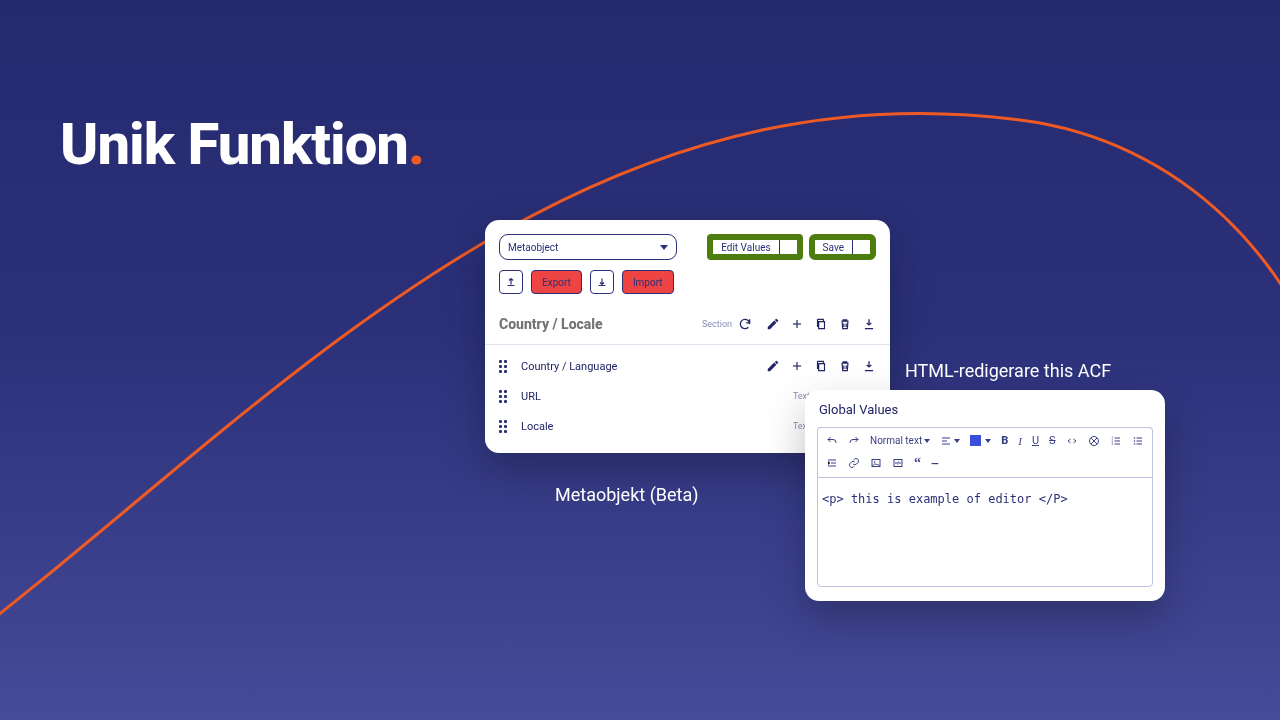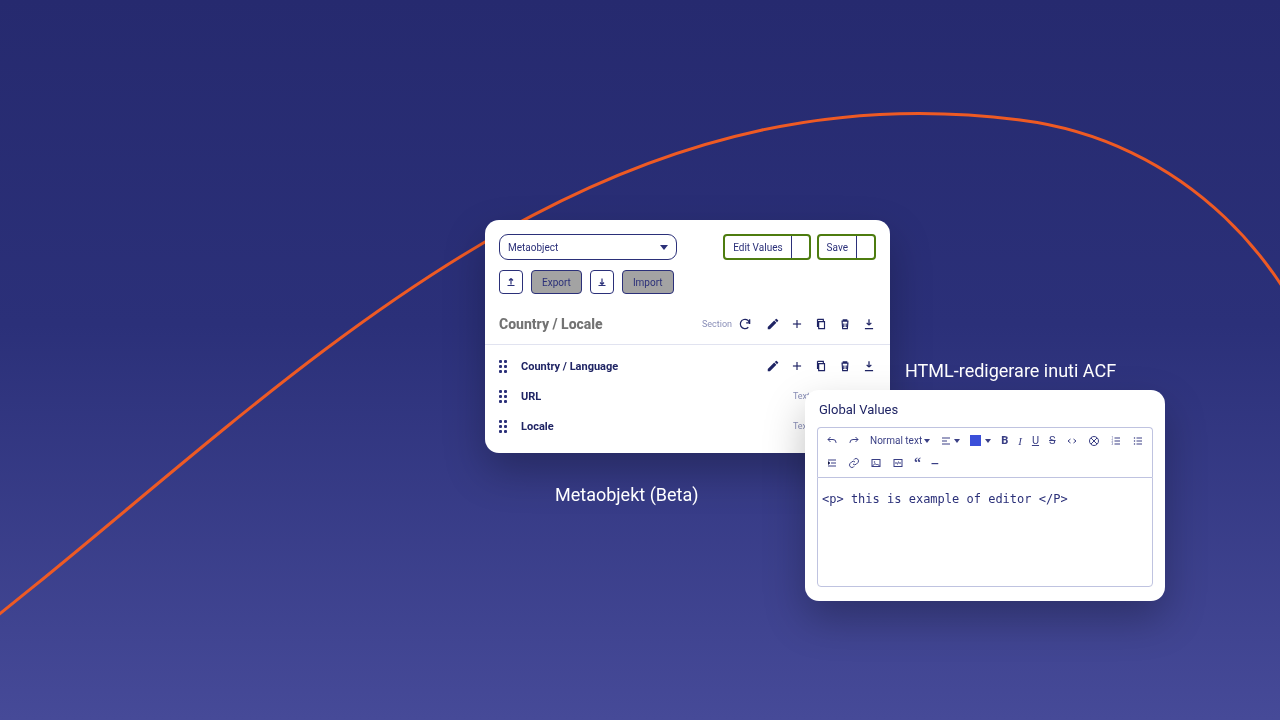--- a/index.html
+++ b/index.html
@@ -61,43 +61,43 @@
   .dd .caret {
     width: 0; height: 0;
     border-left: 4px solid transparent;
     border-right: 4px solid transparent;
     border-top: 5px solid #2b3079;
     margin-left: 8px;
   }
   .dd.wide { width: 178px; border-radius: 9px; }
   .seg {
     display: inline-flex;
-    border: 2px solid #4d7c0f;
+    border: 6px solid #4d7c0f;
     border-radius: 4px;
     overflow: hidden;
     height: 26px;
   }
   .seg > div {
     display: flex; align-items: center; justify-content: center;
     font-size: 10px; color: #2b3079;
     padding: 0 8px;
   }
   .seg > div + div { border-left: 1px solid #2b3079; }
   .seg .caret-cell { width: 18px; padding: 0; }
-  .gap6 > * + * { margin-left: 6px; }
+  .gap6 > * + * { margin-left: 6px; border-radius: 6px; }
   .gap8 > * + * { margin-left: 8px; }
   .btn {
     display: inline-flex; align-items: center;
     height: 24px;
     border: 1px solid #2b3079;
     border-radius: 4px;
     font-size: 10px; color: #2b3079;
     padding: 0 10px;
     cursor: pointer;
-    background: #a3a3a3;
+    background: #ef4444;
   }
   .sq {
     width: 24px; height: 24px;
     border: 1px solid #2b3079;
     border-radius: 4px;
     display: inline-flex; align-items: center; justify-content: center;
     color: #2b3079;
     cursor: pointer;
   }
   .sep { height: 1px; background: #e1e3f0; margin: 0; }
@@ -123,21 +123,21 @@
   }
   .fld .lead { display: flex; align-items: center; }
   .grip {
     width: 10px; display: inline-grid;
     grid-template-columns: repeat(2, 3px);
     grid-template-rows: repeat(3, 3px);
     gap: 2px;
     margin-right: 12px;
   }
   .grip span { width: 3px; height: 3px; background: #2b3079; border-radius: 1px; }
-  .fld-name { font-size: 11px; font-weight: 700; color: #1f2464; }
+  .fld-name { font-size: 11px; font-weight: 400; color: #1f2464; }
   .tag {
     font-size: 9px; color: #8a8fb8; margin-right: 6px;
   }
   .ok {
     width: 12px; height: 12px; border: 1.2px solid #8a8fb8; border-radius: 50%;
     display: inline-flex; align-items: center; justify-content: center;
     color: #8a8fb8; font-size: 8px; margin-right: 10px;
   }
   .panel1-caption {
     position: absolute;
@@ -201,20 +201,23 @@
 <body>
 
 <div class="stage">
 
   <div class="arc">
     <svg width="1280" height="720" viewBox="0 0 1280 720">
       <path d="M -60 660 C 260 420, 560 60, 1020 120 C 1180 140, 1300 260, 1340 420" fill="none" stroke="#ee5a24" stroke-width="3"></path>
     </svg>
   </div>
 
+  <div class="headline">
+    <span>Unik Funktion</span><span class="dot">.</span>
+  </div>
 
 
   <div class="panel panel1">
     <div class="p1-top">
       <div class="row between">
         <div class="dd wide">
           <span>Metaobject</span>
           <span class="caret"></span>
         </div>
         <div class="row gap6">
@@ -403,21 +406,21 @@
                 </svg>
               </span>
           </div>
         </div>
       </div>
     </div>
   </div>
 
   <div class="panel1-caption">Metaobjekt (Beta)</div>
 
-  <div class="panel2-caption">HTML-redigerare inuti ACF</div>
+  <div class="panel2-caption">HTML-redigerare this ACF</div>
 
   <div class="panel panel2">
     <div class="p2-head">Global Values</div>
 
     <div class="toolbar">
       <span class="t">
           <svg viewBox="0 0 24 24">
             <path fill="none" stroke="#3a3f85" stroke-width="2" d="M9 14l-5-5 5-5M4 9h10a6 6 0 016 6v1"></path>
           </svg>
         </span>

